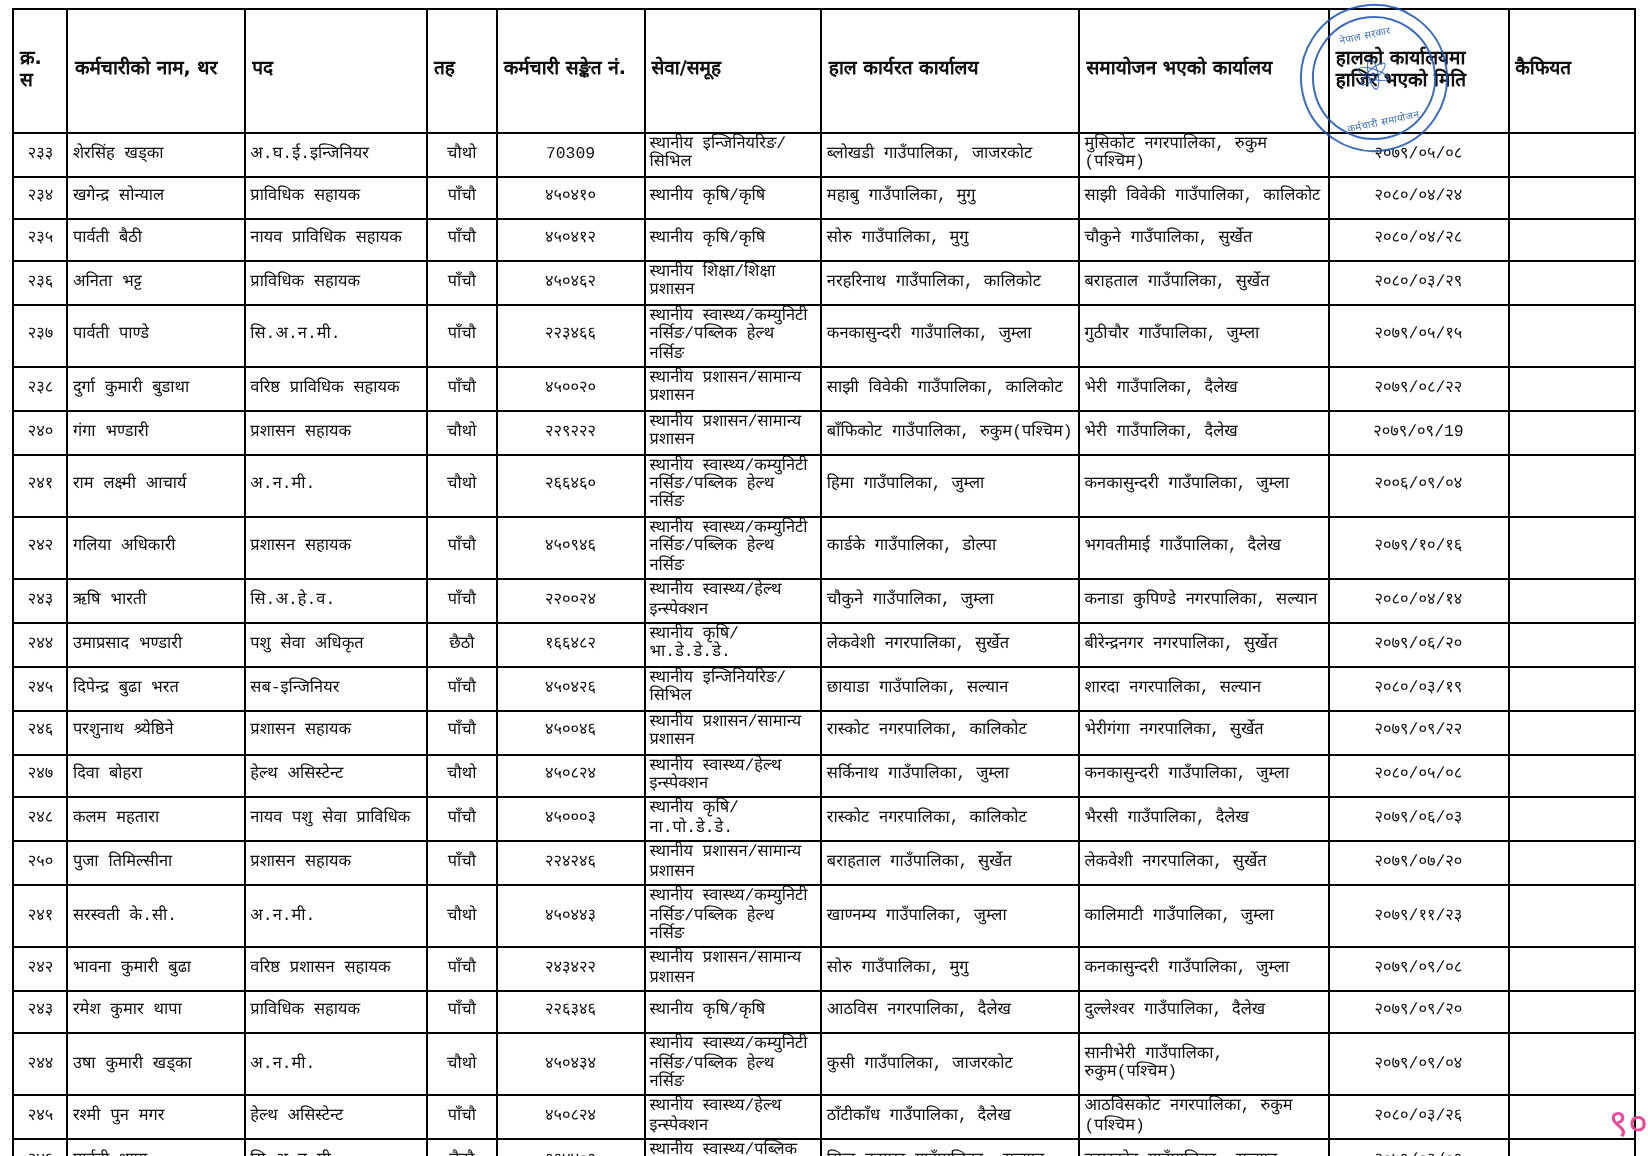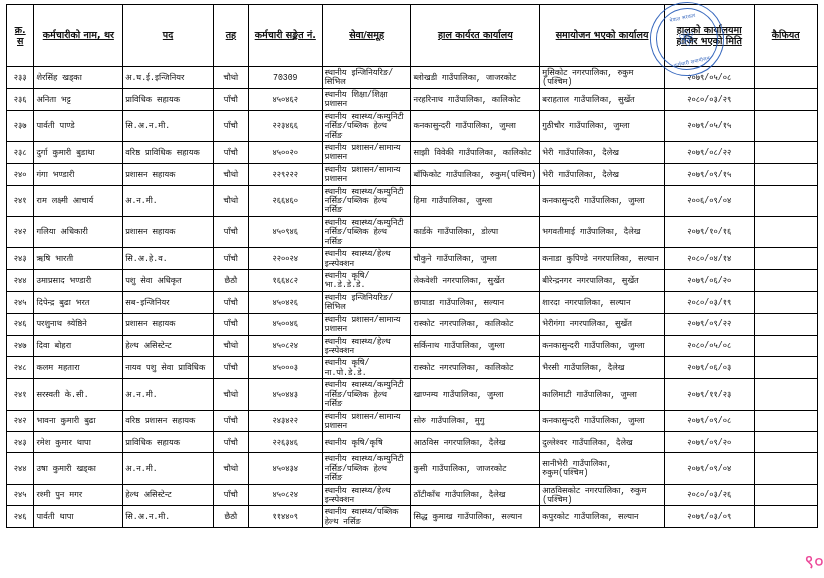--- a/index.html
+++ b/index.html
@@ -29,24 +29,23 @@
     border: 1px solid #000;
     vertical-align: middle;
     padding: 1px 2px;
     font-size: 8.2px;
     line-height: 1.15;
     overflow: hidden;
   }
   table.reg thead th {
     font-size: 9.5px;
     font-weight: bold;
-    text-align: center;
+    text-align: left;
     height: 62px;
     padding: 2px 3px;
-    text-decoration: underline;
   }
   td.c { text-align: center; }
   td.l { text-align: left; }
   
   col.c0 { width: 26px; }
   col.c1 { width: 84px; }
   col.c2 { width: 86px; }
   col.c3 { width: 33px; }
   col.c4 { width: 70px; }
   col.c5 { width: 84px; }
@@ -149,20 +148,44 @@
           <td class="l">अ.घ.ई.इन्जिनियर</td>
           <td class="c">चौथो</td>
           <td class="c">70309</td>
           <td class="l">स्थानीय इन्जिनियरिङ/सिभिल</td>
           <td class="l">ब्लोखडी गाउँपालिका, जाजरकोट</td>
           <td class="l">मुसिकोट नगरपालिका, रुकुम (पश्चिम)</td>
           <td class="c">२०७९/०५/०८</td>
           <td class="c"></td>
         </tr>
         <tr>
+          <td class="c">२३४</td>
+          <td class="l">खगेन्द्र सोन्याल</td>
+          <td class="l">प्राविधिक सहायक</td>
+          <td class="c">पाँचौ</td>
+          <td class="c">४५०४१०</td>
+          <td class="l">स्थानीय कृषि/कृषि</td>
+          <td class="l">महाबु गाउँपालिका, मुगु</td>
+          <td class="l">साझी विवेकी गाउँपालिका, कालिकोट</td>
+          <td class="c">२०८०/०४/२४</td>
+          <td class="c"></td>
+        </tr>
+        <tr>
+          <td class="c">२३५</td>
+          <td class="l">पार्वती बैठी</td>
+          <td class="l">नायव प्राविधिक सहायक</td>
+          <td class="c">पाँचौ</td>
+          <td class="c">४५०४१२</td>
+          <td class="l">स्थानीय कृषि/कृषि</td>
+          <td class="l">सोरु गाउँपालिका, मुगु</td>
+          <td class="l">चौकुने गाउँपालिका, सुर्खेत</td>
+          <td class="c">२०८०/०४/२८</td>
+          <td class="c"></td>
+        </tr>
+        <tr>
           <td class="c">२३६</td>
           <td class="l">अनिता भट्ट</td>
           <td class="l">प्राविधिक सहायक</td>
           <td class="c">पाँचौ</td>
           <td class="c">४५०४६२</td>
           <td class="l">स्थानीय शिक्षा/शिक्षा प्रशासन</td>
           <td class="l">नरहरिनाथ गाउँपालिका, कालिकोट</td>
           <td class="l">बराहताल गाउँपालिका, सुर्खेत</td>
           <td class="c">२०८०/०३/२९</td>
           <td class="c"></td>
@@ -193,21 +216,21 @@
         </tr>
         <tr>
           <td class="c">२४०</td>
           <td class="l">गंगा भण्डारी</td>
           <td class="l">प्रशासन सहायक</td>
           <td class="c">चौथो</td>
           <td class="c">२२९२२२</td>
           <td class="l">स्थानीय प्रशासन/सामान्य प्रशासन</td>
           <td class="l">बाँफिकोट गाउँपालिका, रुकुम(पश्चिम)</td>
           <td class="l">भेरी गाउँपालिका, दैलेख</td>
-          <td class="c">२०७९/०९/१५</td>
+          <td class="c">२०७९/०९/19</td>
           <td class="c"></td>
         </tr>
         <tr>
           <td class="c">२४१</td>
           <td class="l">राम लक्ष्मी आचार्य</td>
           <td class="l">अ.न.मी.</td>
           <td class="c">चौथो</td>
           <td class="c">२६६४६०</td>
           <td class="l">स्थानीय स्वास्थ्य/कम्युनिटी नर्सिङ/पब्लिक हेल्थ नर्सिङ</td>
           <td class="l">हिमा गाउँपालिका, जुम्ला</td>
@@ -293,20 +316,32 @@
           <td class="l">नायव पशु सेवा प्राविधिक</td>
           <td class="c">पाँचौ</td>
           <td class="c">४५०००३</td>
           <td class="l">स्थानीय कृषि/ना.पो.डे.डे.</td>
           <td class="l">रास्कोट नगरपालिका, कालिकोट</td>
           <td class="l">भैरसी गाउँपालिका, दैलेख</td>
           <td class="c">२०७९/०६/०३</td>
           <td class="c"></td>
         </tr>
         <tr>
+          <td class="c">२५०</td>
+          <td class="l">पुजा तिमिल्सीना</td>
+          <td class="l">प्रशासन सहायक</td>
+          <td class="c">पाँचौ</td>
+          <td class="c">२२४२४६</td>
+          <td class="l">स्थानीय प्रशासन/सामान्य प्रशासन</td>
+          <td class="l">बराहताल गाउँपालिका, सुर्खेत</td>
+          <td class="l">लेकवेशी नगरपालिका, सुर्खेत</td>
+          <td class="c">२०७९/०७/२०</td>
+          <td class="c"></td>
+        </tr>
+        <tr>
           <td class="c">२४१</td>
           <td class="l">सरस्वती के.सी.</td>
           <td class="l">अ.न.मी.</td>
           <td class="c">चौथो</td>
           <td class="c">४५०४४३</td>
           <td class="l">स्थानीय स्वास्थ्य/कम्युनिटी नर्सिङ/पब्लिक हेल्थ नर्सिङ</td>
           <td class="l">खाण्नम्य गाउँपालिका, जुम्ला</td>
           <td class="l">कालिमाटी गाउँपालिका, जुम्ला</td>
           <td class="c">२०७९/११/२३</td>
           <td class="c"></td>

